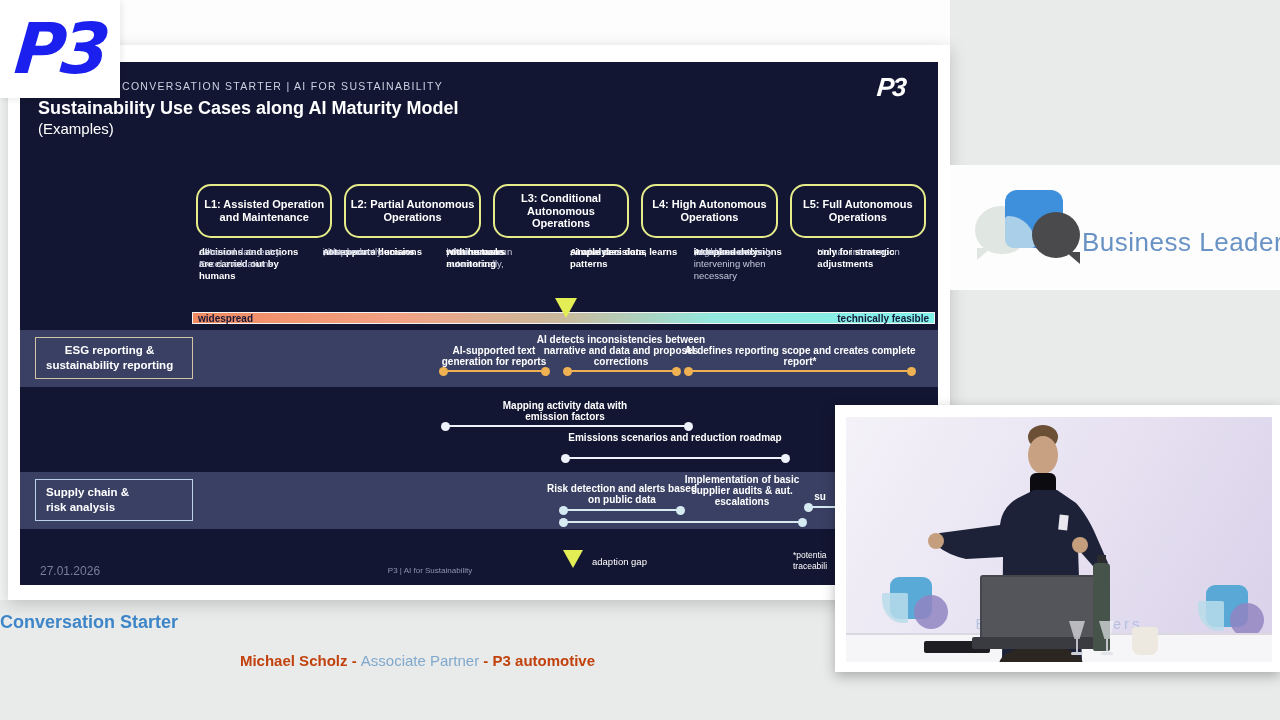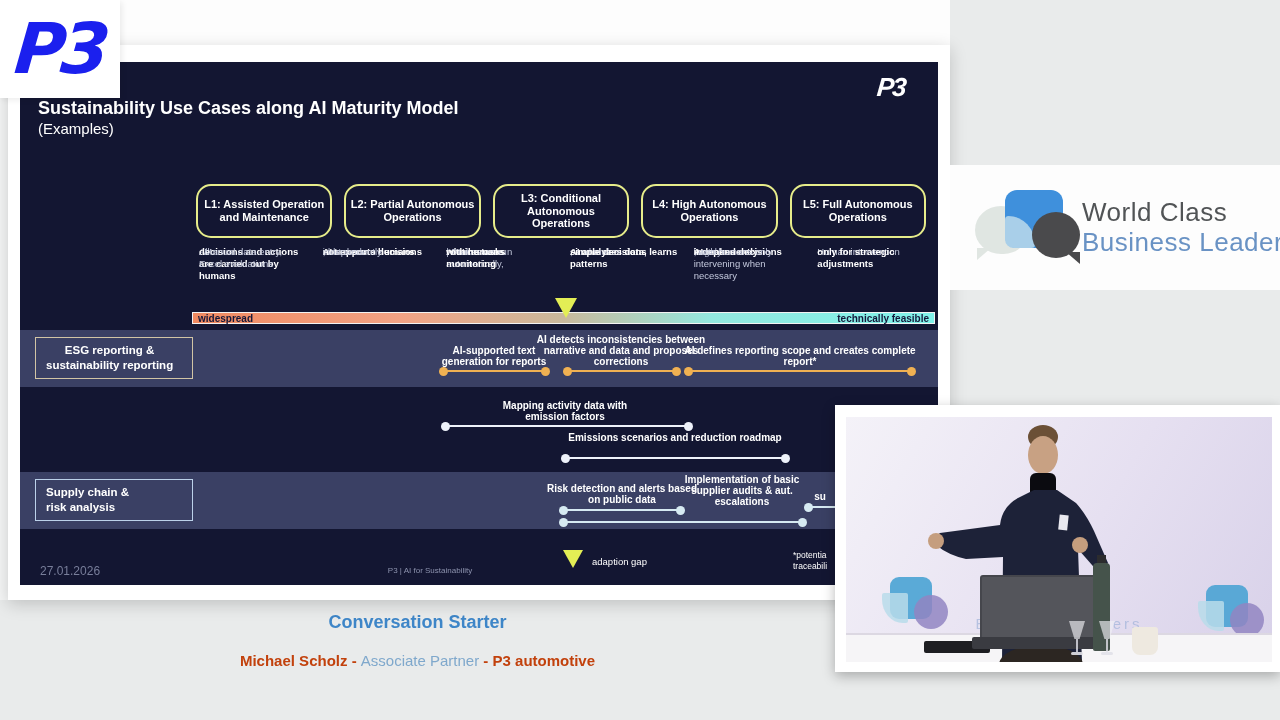--- a/index.html
+++ b/index.html
@@ -68,21 +68,21 @@
         border-top:12px solid #e0e6e2;border-right:14px solid transparent}
   .wb-blue{left:30px;top:0;width:58px;height:58px;background:#3f90dc;border-radius:12px}
   .wb-quarter{left:0;top:26px;width:30px;height:32px;background:#a9cfe9;border-radius:4px 100% 4px 10px}
   .wb-dark{left:57px;top:22px;width:48px;height:46px;background:#4a4a4c;border-radius:50%}
   .wb-dark:after{content:"";position:absolute;right:0;bottom:-6px;width:0;height:0;
         border-top:12px solid #4a4a4c;border-left:14px solid transparent}
   .wb-line1{left:132px;top:32px;font-size:26px;color:#515456;letter-spacing:.5px;white-space:nowrap}
   .wb-line2{left:132px;top:62px;font-size:26px;color:#6992c4;letter-spacing:.5px;white-space:nowrap}
 
   
-  #caption-title{left:0;top:612px;width:835px;text-align:center;font-size:18px;font-weight:bold;color:#3e86c8}
+  #caption-title{left:0;top:612px;width:835px;font-size:18px;font-weight:bold;color:#3e86c8}
   #caption-line2{left:0;top:652px;width:835px;text-align:center;font-size:15px}
   .c-b{font-weight:bold;color:#c2410c}
   .c-r{color:#7fa8cc}
 
   
   #video-window{left:835px;top:405px;width:445px;height:267px;background:#fff;
         box-shadow:0 4px 12px rgba(0,0,0,.28);z-index:6}
   #video-photo{position:absolute;left:11px;top:12px;width:426px;height:245px;overflow:hidden;
         background:linear-gradient(120deg,#f4f2f8 0%,#e6e0f1 55%,#d8d1e9 100%)}
   #video-photo *{position:absolute}
@@ -105,20 +105,21 @@
   .v-cup{left:286px;top:210px;width:26px;height:28px;background:#eee9e0;border-radius:3px 3px 8px 8px}
 </style>
 </head>
 <body>
 
 <div class="abs" id="top-white"></div>
 <div class="abs" id="left-strip"></div>
 <div class="abs" id="slide-window"></div>
 
 <div class="abs" id="slide">
+  <div class="kicker">CONVERSATION STARTER | AI FOR SUSTAINABILITY</div>
   <div class="s-title">Sustainability Use Cases along AI Maturity Model</div>
   <div class="s-sub">(Examples)</div>
   <div class="s-brand">P3</div>
 
   <div id="levels">
       <div class="level-box" style="border-color: rgb(230, 236, 138); text-align: center;">
         <div class="level-title">L1: Assisted Operation and Maintenance</div>
       </div>
       <div class="level-box" style="border-color: rgb(230, 236, 138);">
         <div class="level-title">L2: Partial Autonomous Operations</div>
@@ -226,21 +227,20 @@
 </div>
 
 <div class="abs" id="wcbl">
   <div class="wb-icon">
     <div class="wb-light"></div>
     <div class="wb-blue">
       <div class="wb-quarter"></div>
     </div>
     <div class="wb-dark"></div>
   </div>
-  <div class="wb-line1">World Class</div>
   <div class="wb-line2">Business Leaders</div>
 </div>
 
 <div class="abs" id="caption-title">Conversation Starter</div>
 <div class="abs" id="caption-line2">
   <span class="c-b">Michael Scholz - </span><span class="c-r">Associate Partner</span><span class="c-b"> - </span><span class="c-b">P3 automotive</span>
 </div>
 
 <div class="abs" id="video-window">
   <div id="video-photo">

